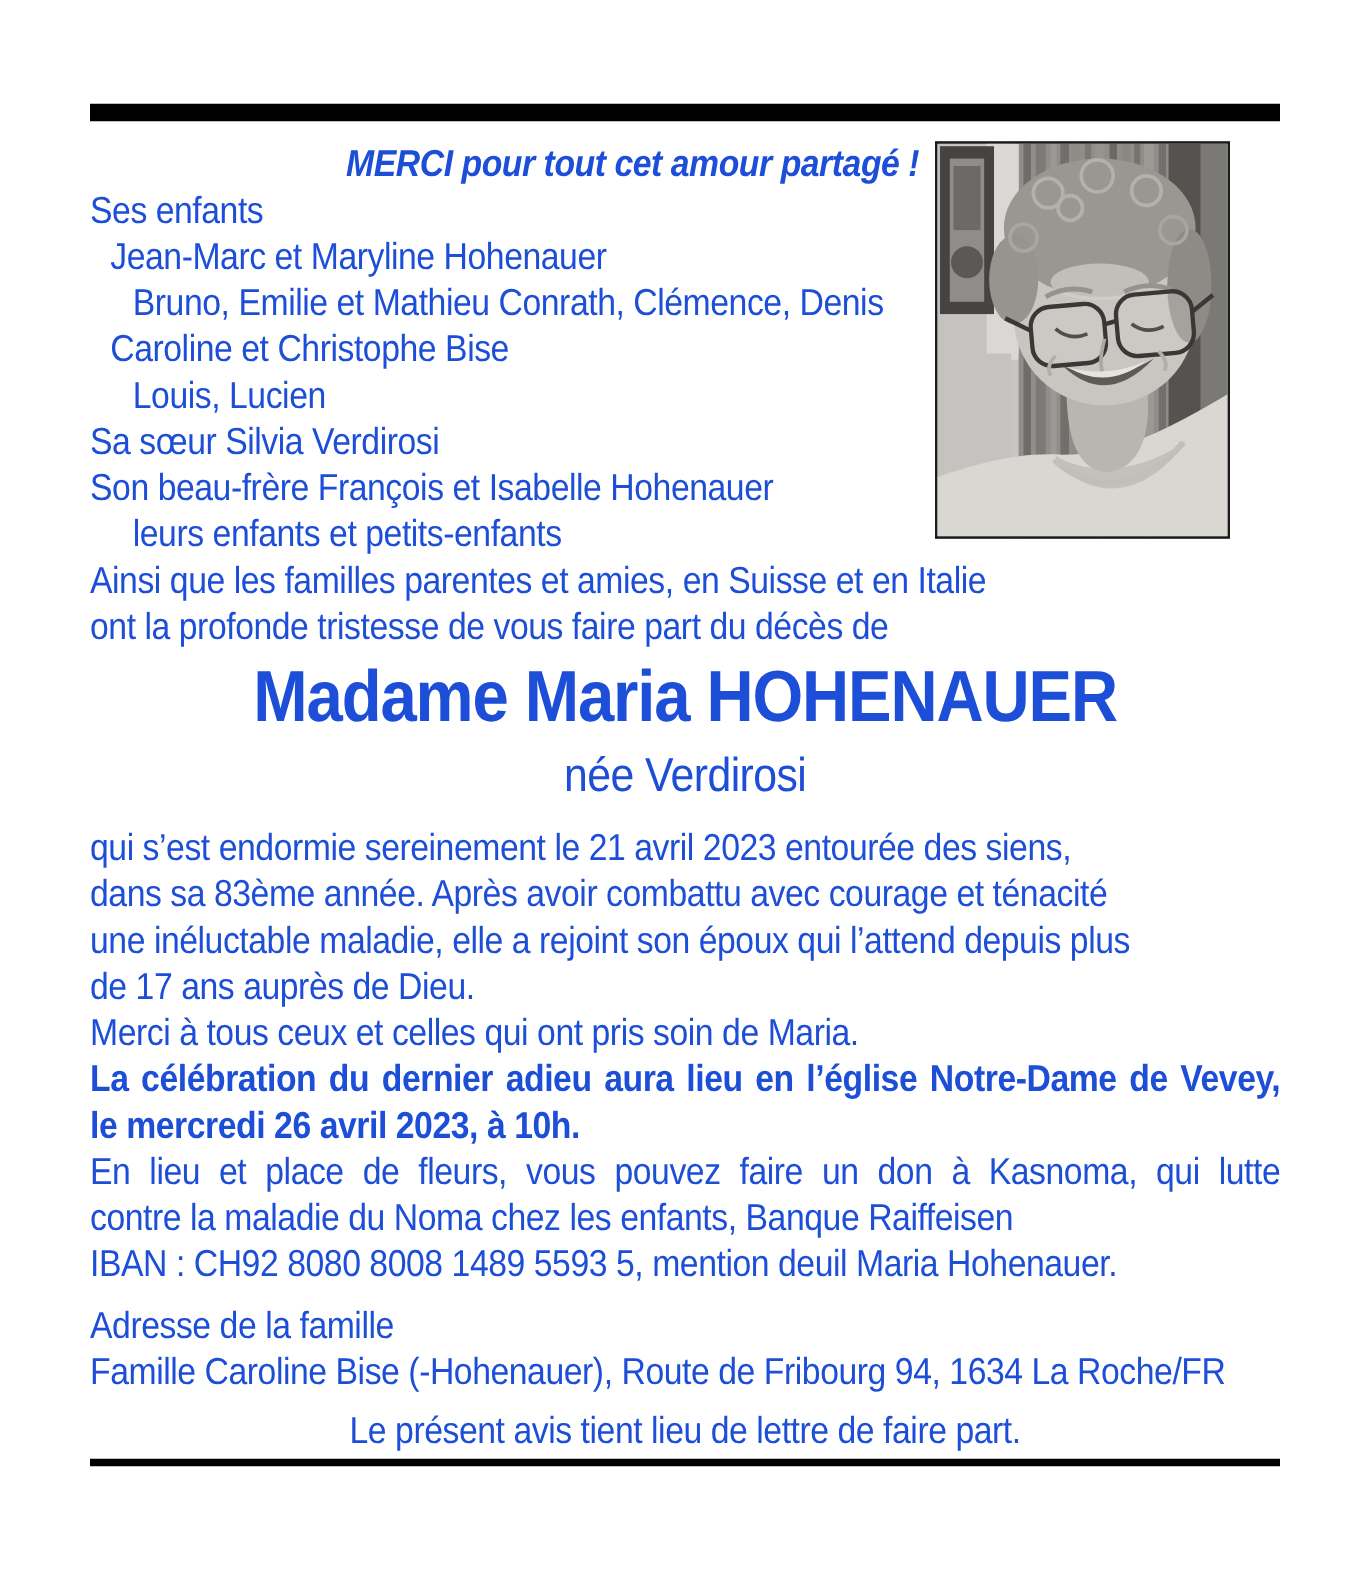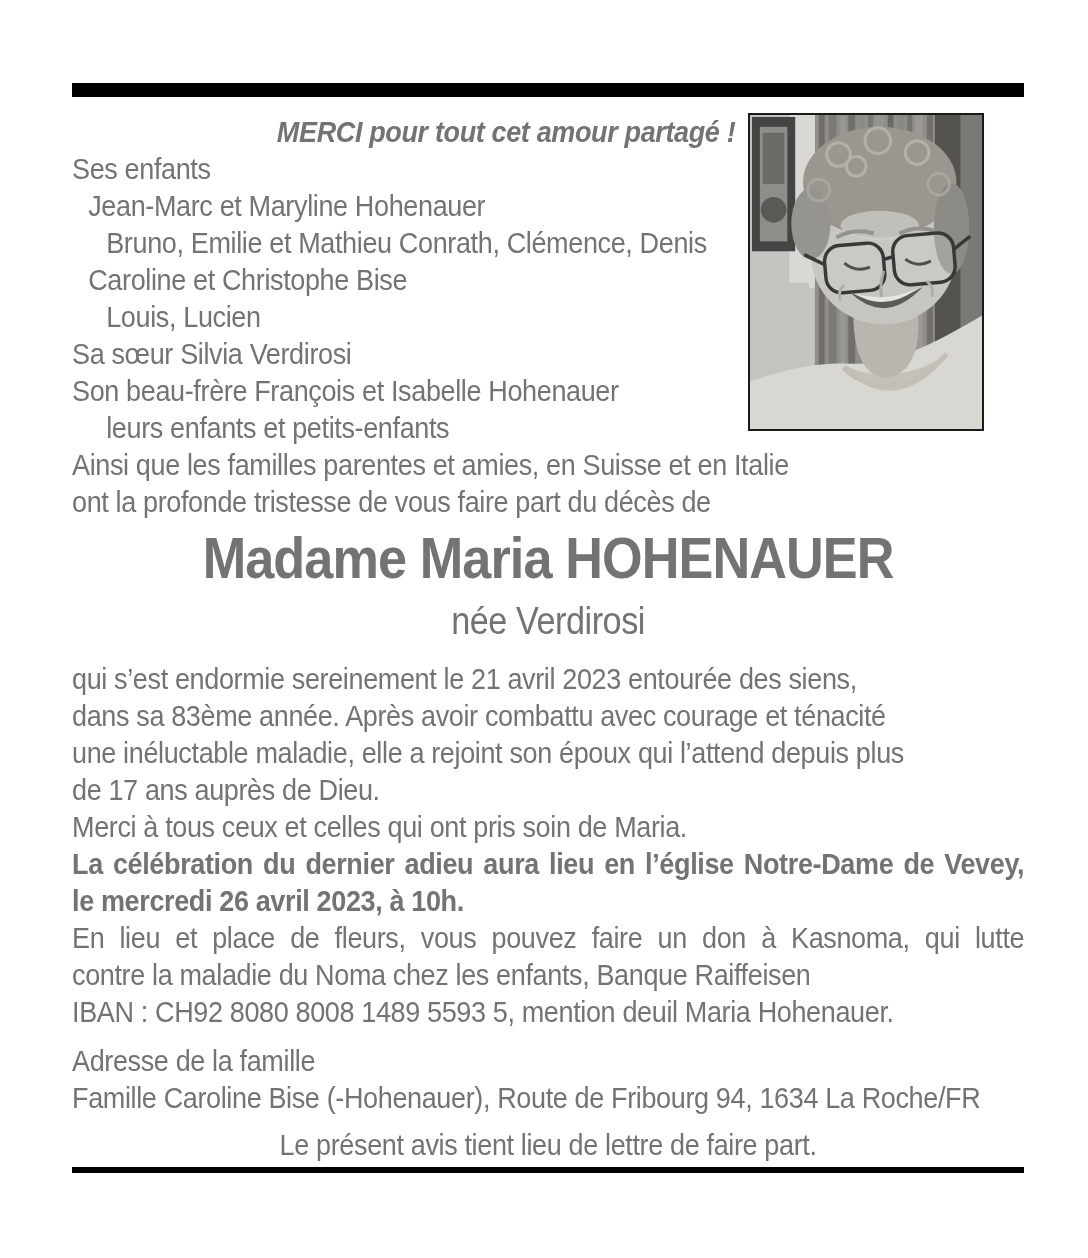--- a/index.html
+++ b/index.html
@@ -2,21 +2,21 @@
 <html><head>
 <meta charset="utf-8">
 <style>
   html, body { margin: 0; padding: 0; background: #ffffff; }
   .page {
     position: relative;
     width: 1088px;
     height: 1258px;
     background: #ffffff;
     font-family: "Liberation Sans", "DejaVu Sans", sans-serif;
-    color: #737373;
+    color: #1d4ed8;
     overflow: hidden;
   }
   .rule { position: absolute; left: 72px; width: 952px; background: #000000; }
   .rule-top { top: 83px; height: 14px; }
   .rule-bottom { top: 1167px; height: 6px; }
 
   .photo {
     position: absolute;
     left: 748px;
     top: 113px;

